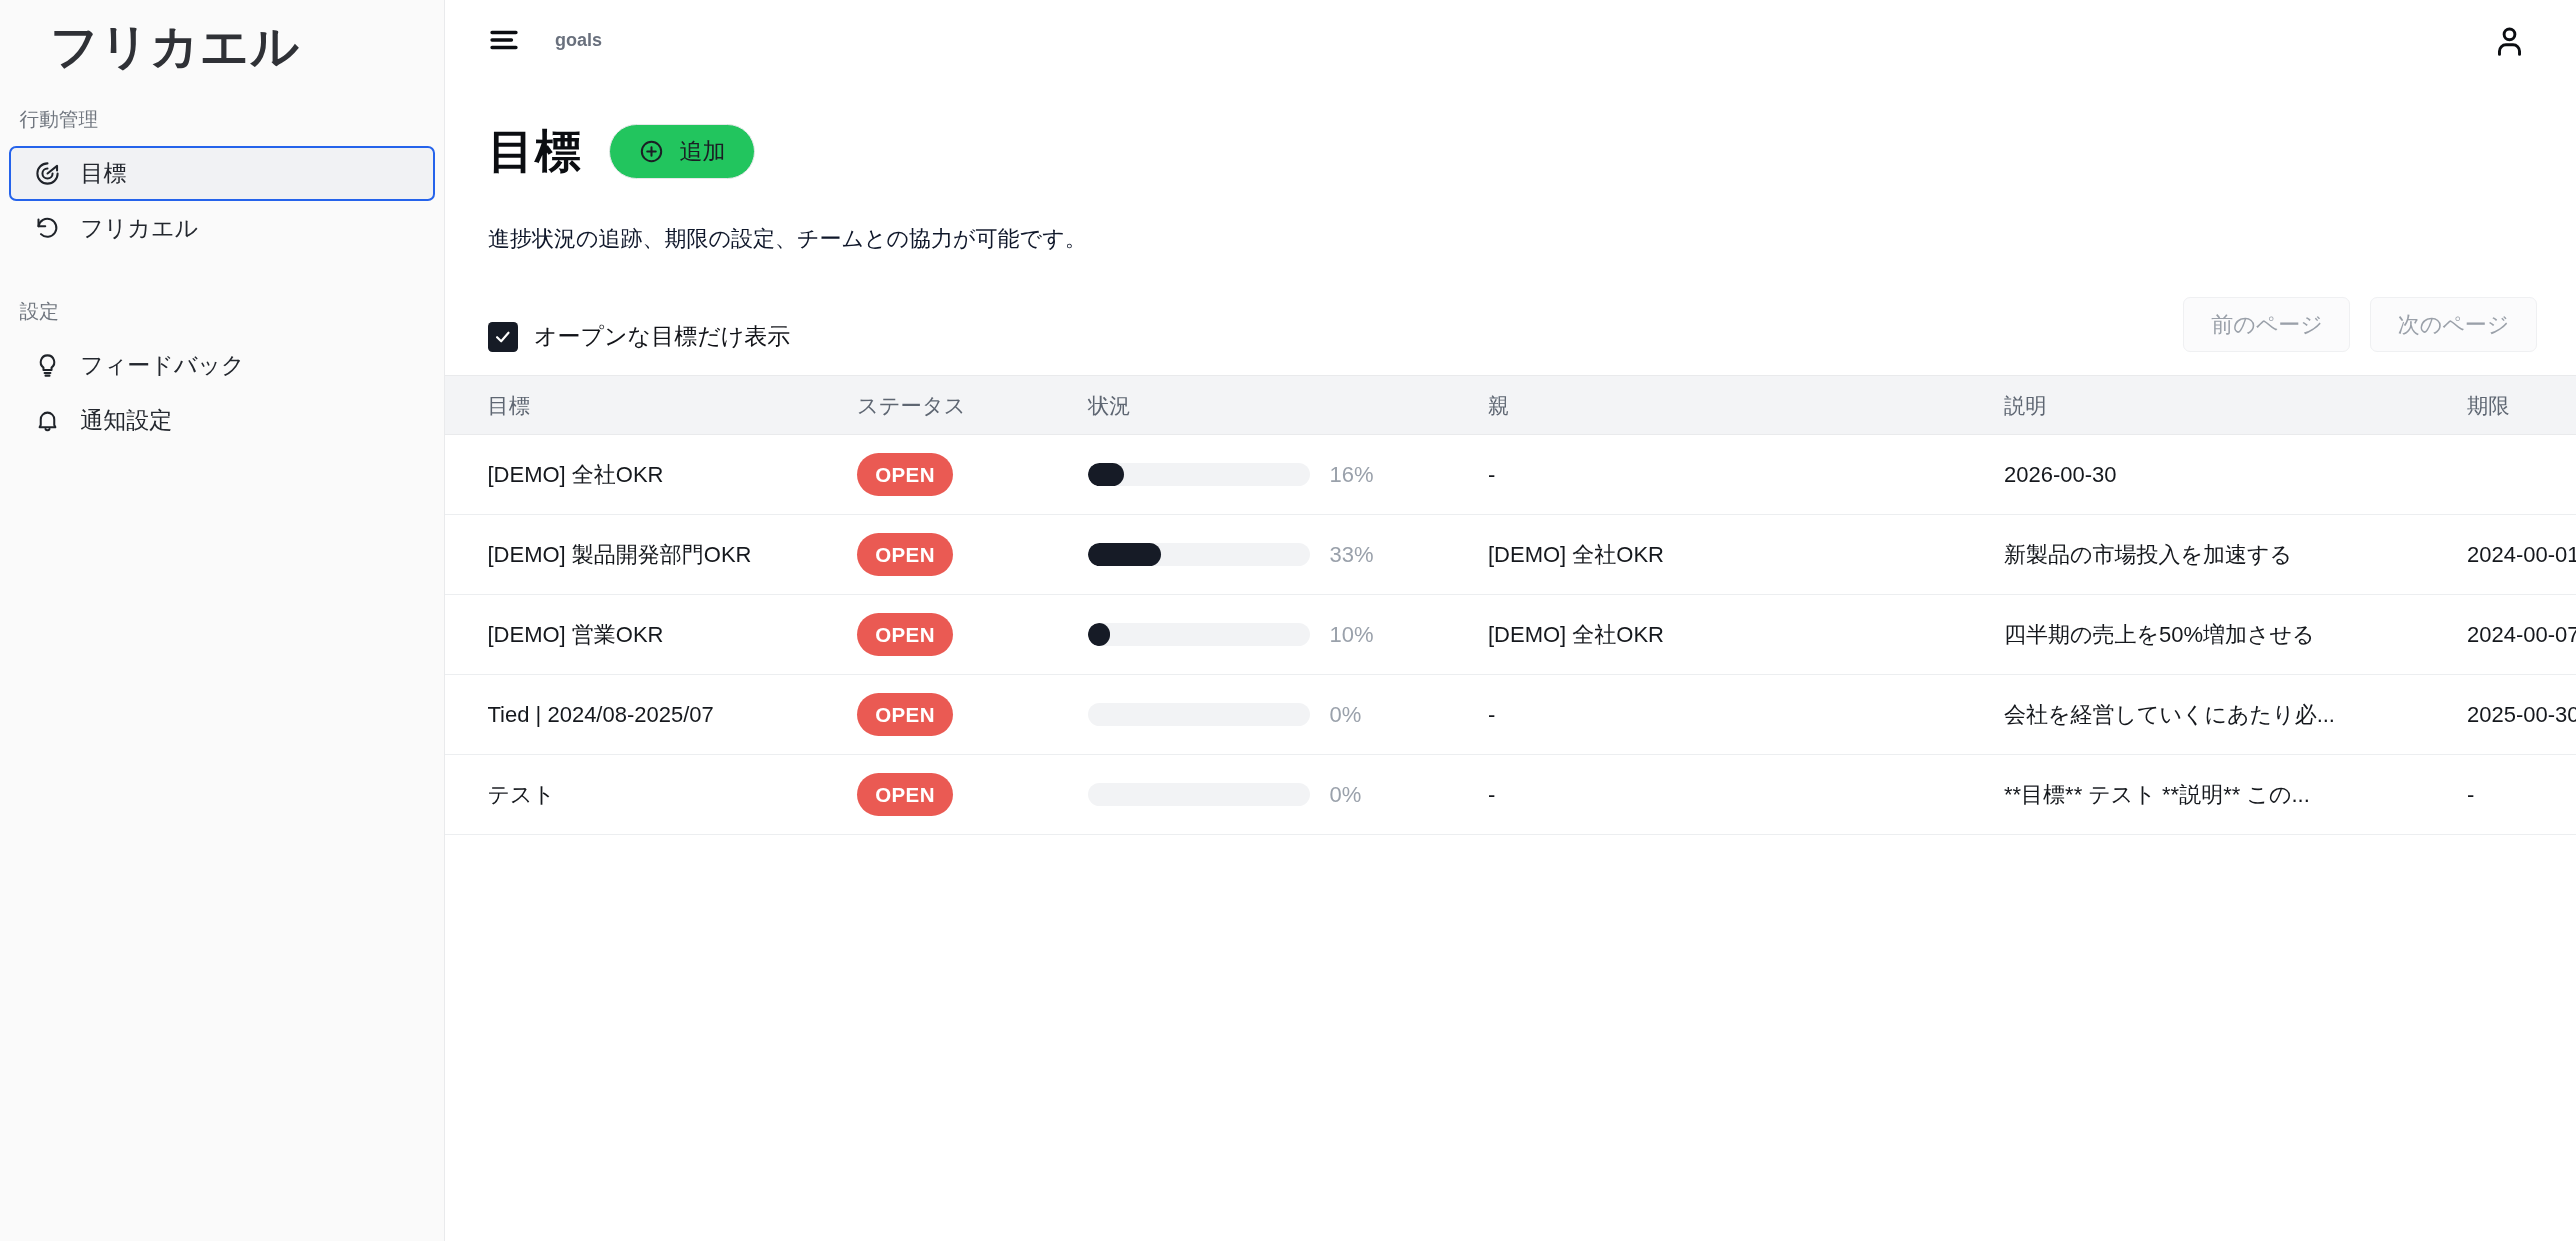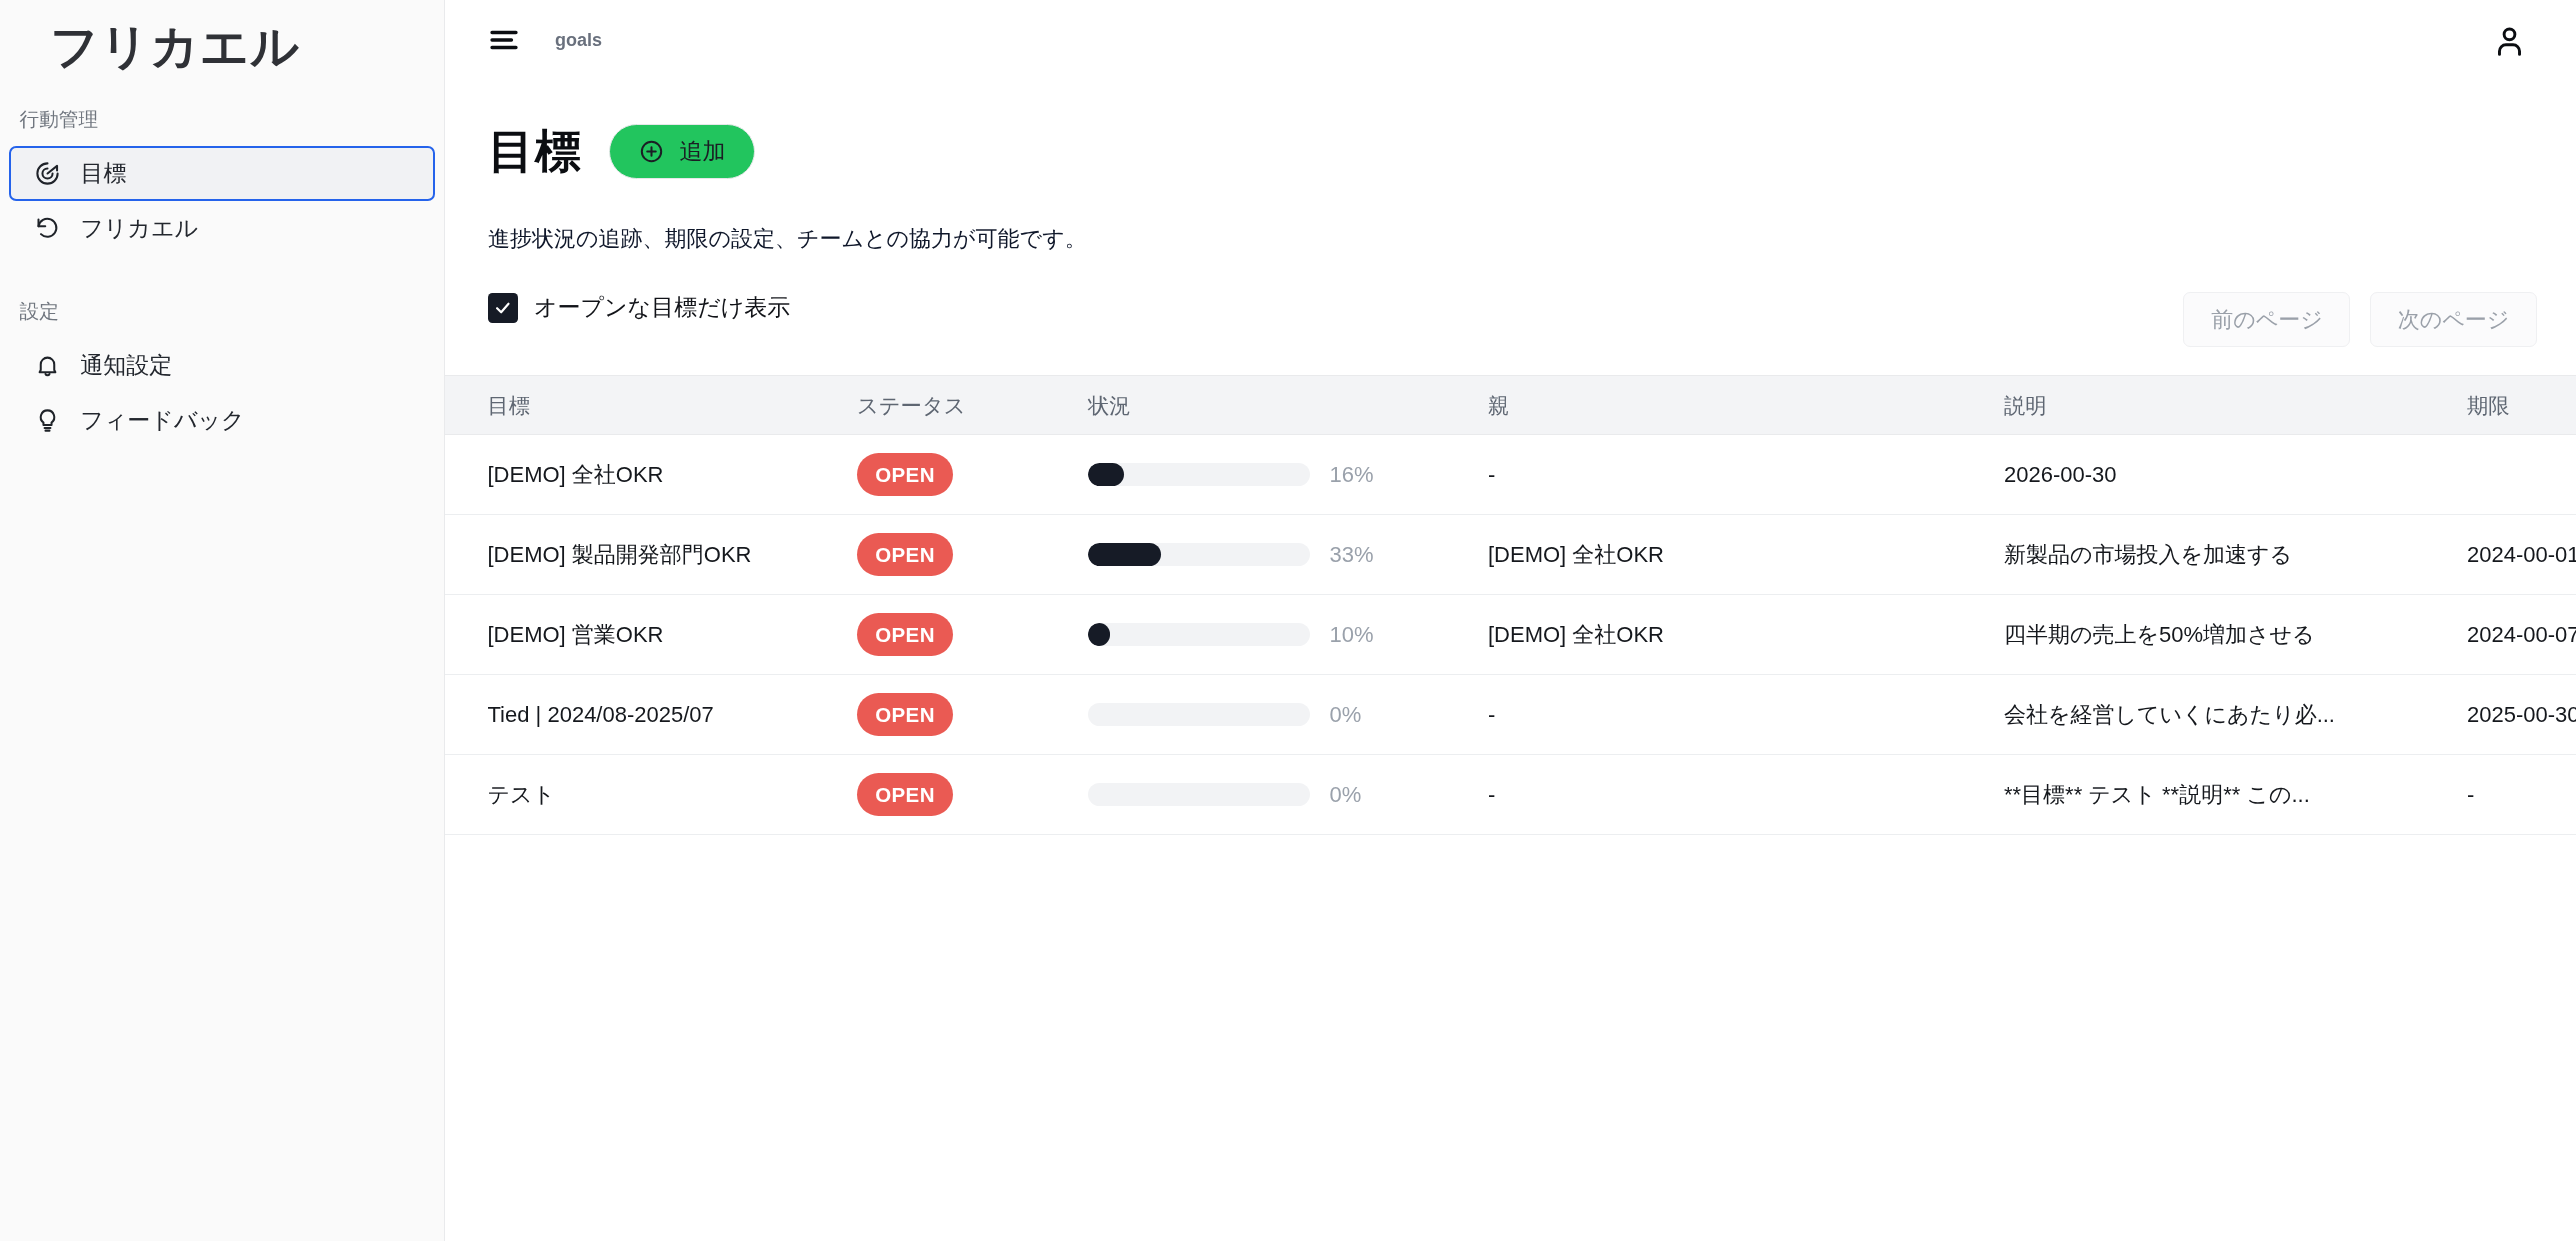--- a/index.html
+++ b/index.html
@@ -153,21 +153,21 @@
   .add-btn .plus { width: 27px; height: 27px; display:inline-flex; }
   .page-sub {
     margin-top: 12px;
     font-size: 22px;
     color: #0f172a;
     line-height: 32px;
   }
 
   .filter-row {
     display: flex;
-    align-items: flex-start;
+    align-items: flex-end;
     padding: 0 39px 0 43px;
     margin-top: 37px;
     height: 60px;
   }
   .checkbox-wrap {
     display: flex;
     align-items: center;
     gap: 16px;
     cursor: pointer;
   }
@@ -321,35 +321,35 @@
 
     </nav>
 
     <div class="settings-block">
       <div class="section-label" style="padding-top:0;">設定</div>
       <nav class="nav-list">
 
         <div class="nav-item">
           <span class="nav-icon">
             <svg width="27" height="27" viewBox="0 0 24 24" fill="none" stroke="#1f2329" stroke-width="1.8" stroke-linecap="round" stroke-linejoin="round">
+              <path d="M12 3a6 6 0 0 0-3.6 10.8V16h7.2v-2.2A6 6 0 0 0 12 3Z"></path>
+              <path d="M9.4 18.6h5.2M10.2 21h3.6"></path>
+            </svg>
+          </span>
+          <span class="nav-label">フィードバック</span>
+        </div>
+
+        <div class="nav-item">
+          <span class="nav-icon">
+            <svg width="27" height="27" viewBox="0 0 24 24" fill="none" stroke="#1f2329" stroke-width="1.8" stroke-linecap="round" stroke-linejoin="round">
               <path d="M6 16V11a6 6 0 1 1 12 0v5l1 2H5l1-2Z"></path>
               <path d="M10.2 19.5a2 2 0 0 0 3.6 0"></path>
             </svg>
           </span>
           <span class="nav-label">通知設定</span>
-        </div>
-
-        <div class="nav-item">
-          <span class="nav-icon">
-            <svg width="27" height="27" viewBox="0 0 24 24" fill="none" stroke="#1f2329" stroke-width="1.8" stroke-linecap="round" stroke-linejoin="round">
-              <path d="M12 3a6 6 0 0 0-3.6 10.8V16h7.2v-2.2A6 6 0 0 0 12 3Z"></path>
-              <path d="M9.4 18.6h5.2M10.2 21h3.6"></path>
-            </svg>
-          </span>
-          <span class="nav-label">フィードバック</span>
         </div>
 
       </nav>
     </div>
   </aside>
 
   <main class="main">
 
     <div class="topbar">
       <span class="hamburger">

